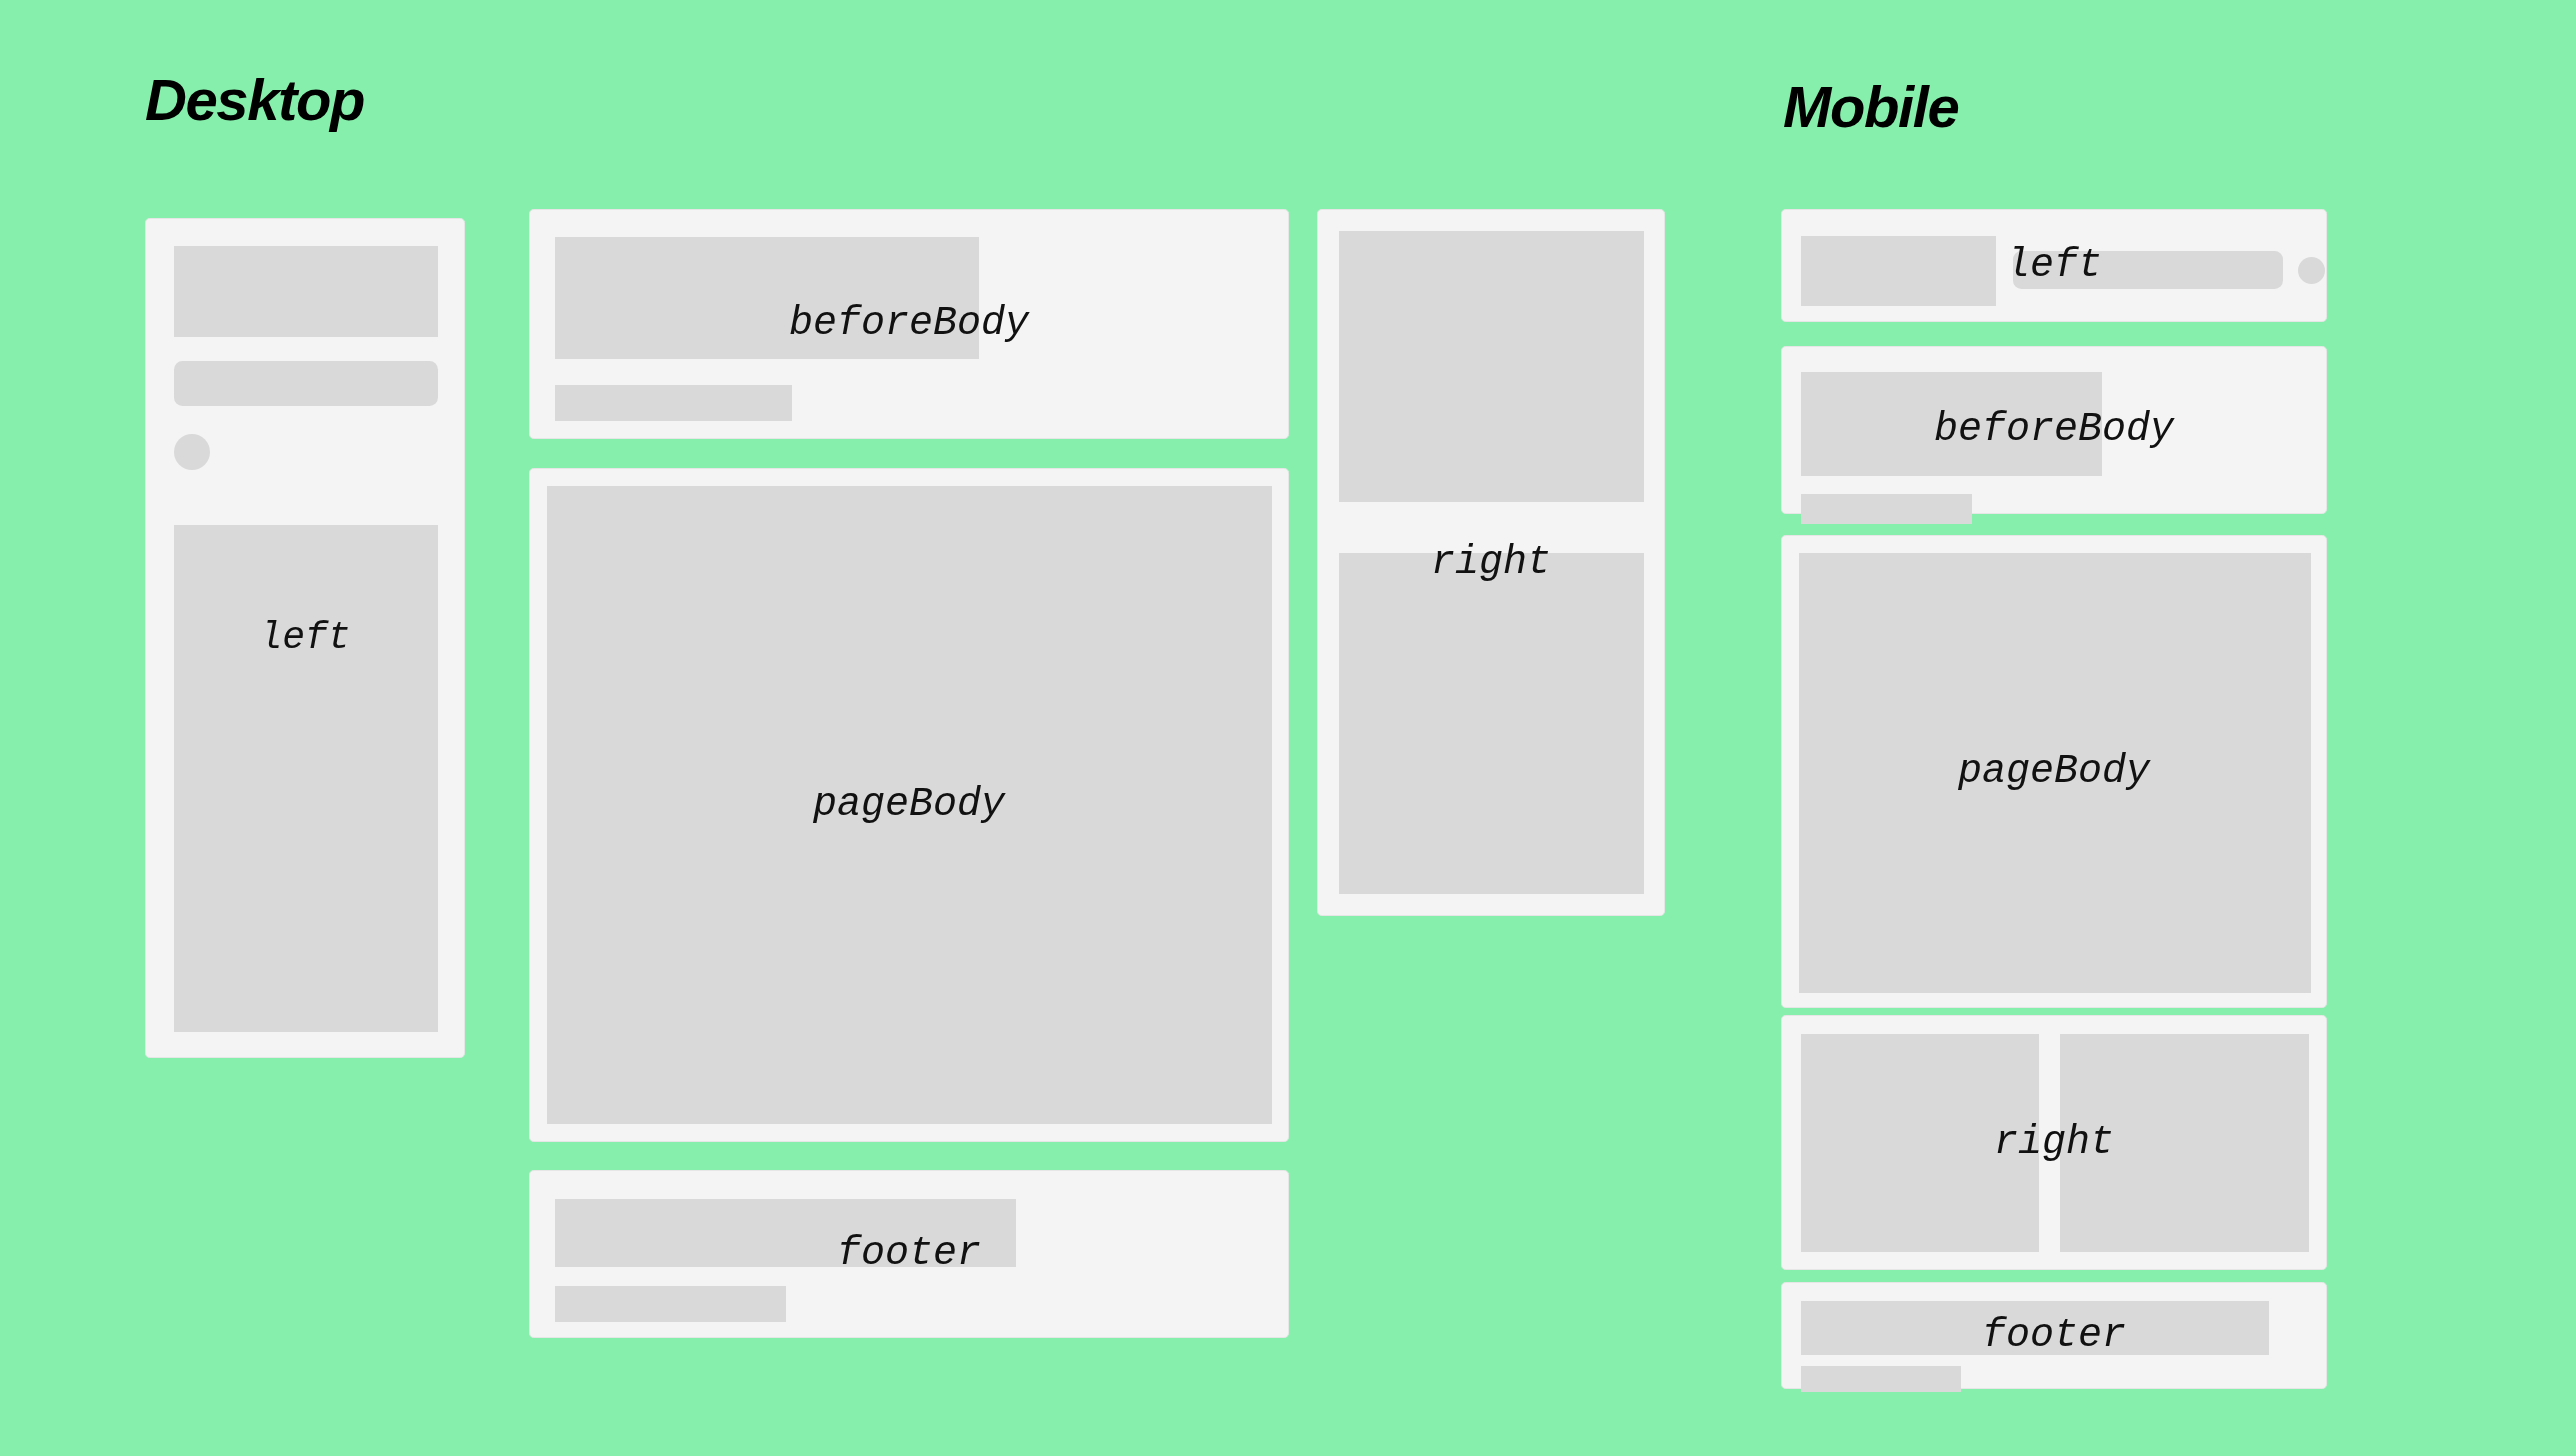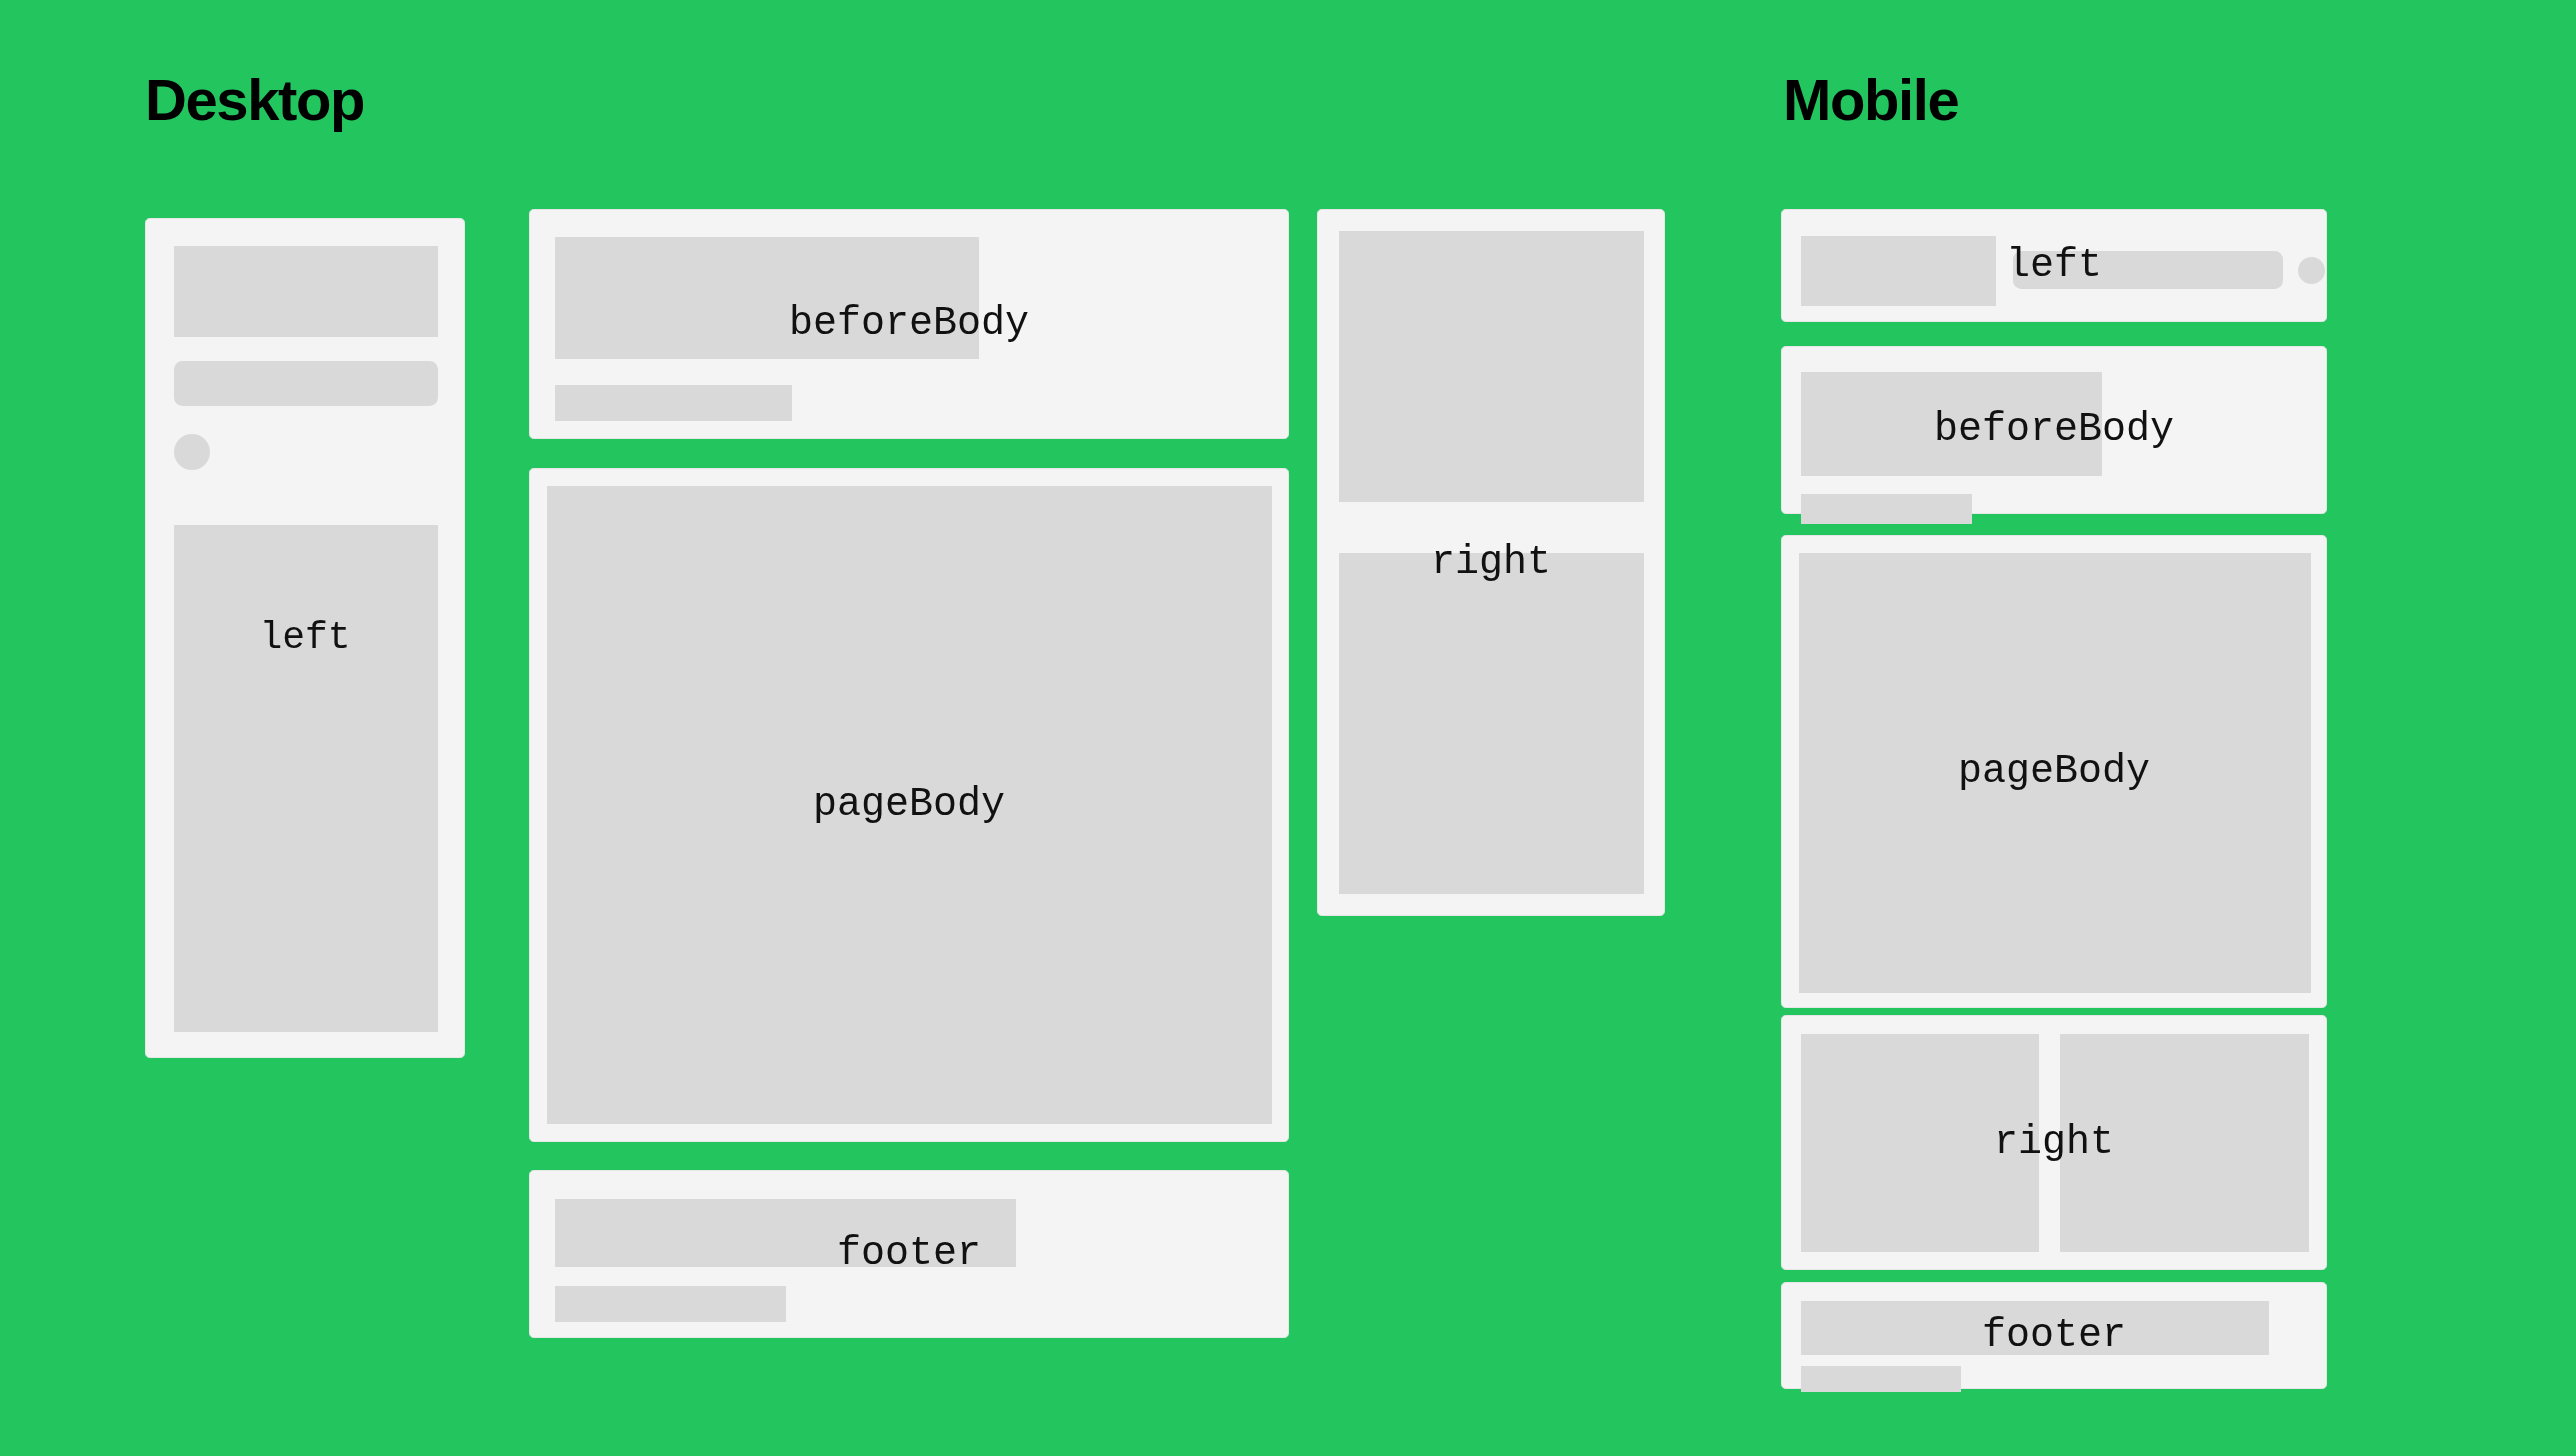--- a/index.html
+++ b/index.html
@@ -25,21 +25,21 @@
     position: absolute;
     font-family: "Liberation Sans", sans-serif;
     font-weight: bold;
     font-size: 58px;
     line-height: 58px;
     letter-spacing: -1.4px;
     color: #000000;
     white-space: nowrap;
   }
   #title-desktop { left: 145px; top: 71px; }
-  #title-mobile  { left: 1783px; top: 71px; }
+  #title-mobile  { left: 1783px; top: 78px; }
 
   
   .panel {
     position: absolute;
     background: #f4f4f4;
     border: 1.9px solid #e6e6e6;
     border-radius: 4.7px;
   }
 
   
@@ -71,21 +71,21 @@
     position: absolute;
     display: flex;
     align-items: center;
     justify-content: center;
     pointer-events: none;
   }
 </style>
 </head>
 <body style="background: rgb(242, 242, 242);">
 
-<div class="stage" style="background: #22c55e;">
+<div class="stage" style="background: #86efac; font-style: italic;">
 
   <div class="section-title" id="title-desktop">Desktop</div>
 
   <div class="panel" id="desktop-left-panel" style="left: 145px; top: 218px; width: 320px; height: 840px; background: rgb(244, 244, 244); border-color: rgb(230, 230, 230);">
     <div class="sk sk-sharp" style="left: 28px; top: 27px; width: 264px; height: 91px; background: rgb(217, 217, 217);"></div>
     <div class="sk sk-round" style="left: 28px; top: 142px; width: 264px; height: 45px; background: rgb(217, 217, 217);"></div>
     <div class="sk sk-circle" style="left: 28px; top: 215px; width: 36px; height: 36px; background: rgb(217, 217, 217);"></div>
     <div class="sk sk-sharp" style="left: 28px; top: 306px; width: 264px; height: 507px; background: rgb(217, 217, 217);"></div>
   </div>
   <div class="label-layer" style="left:145px; top:218px; width:320px; height:840px;">

